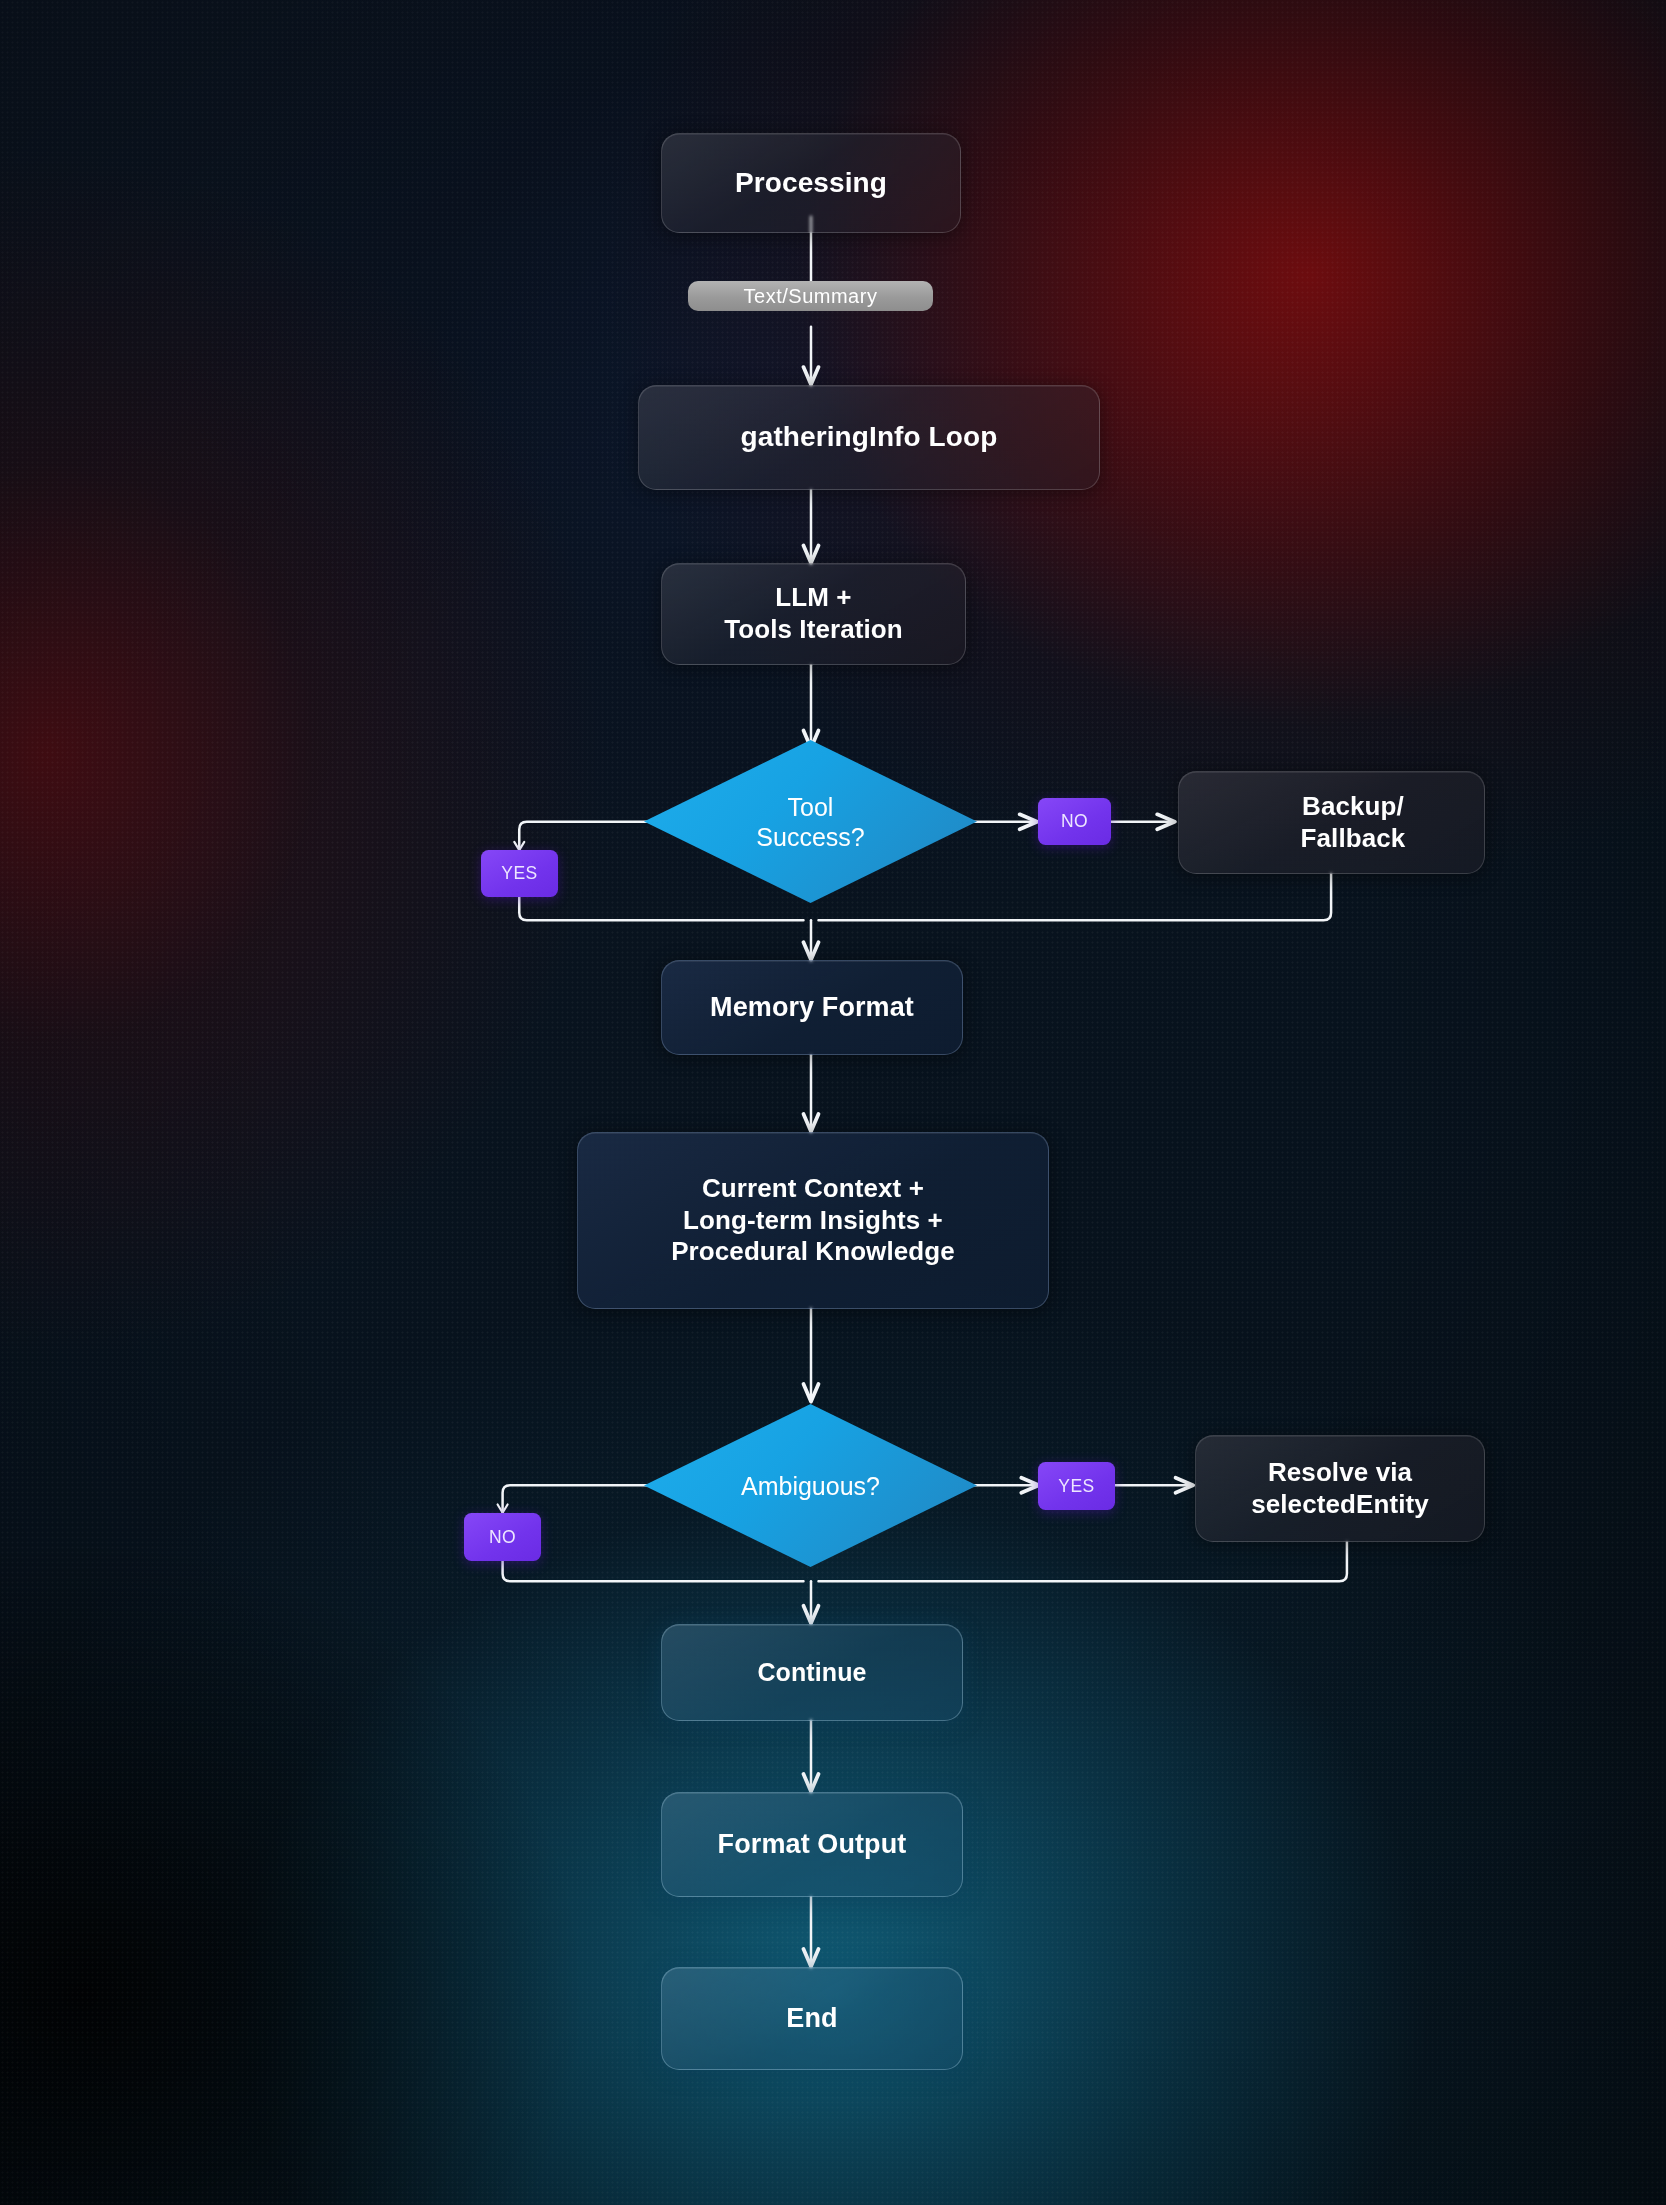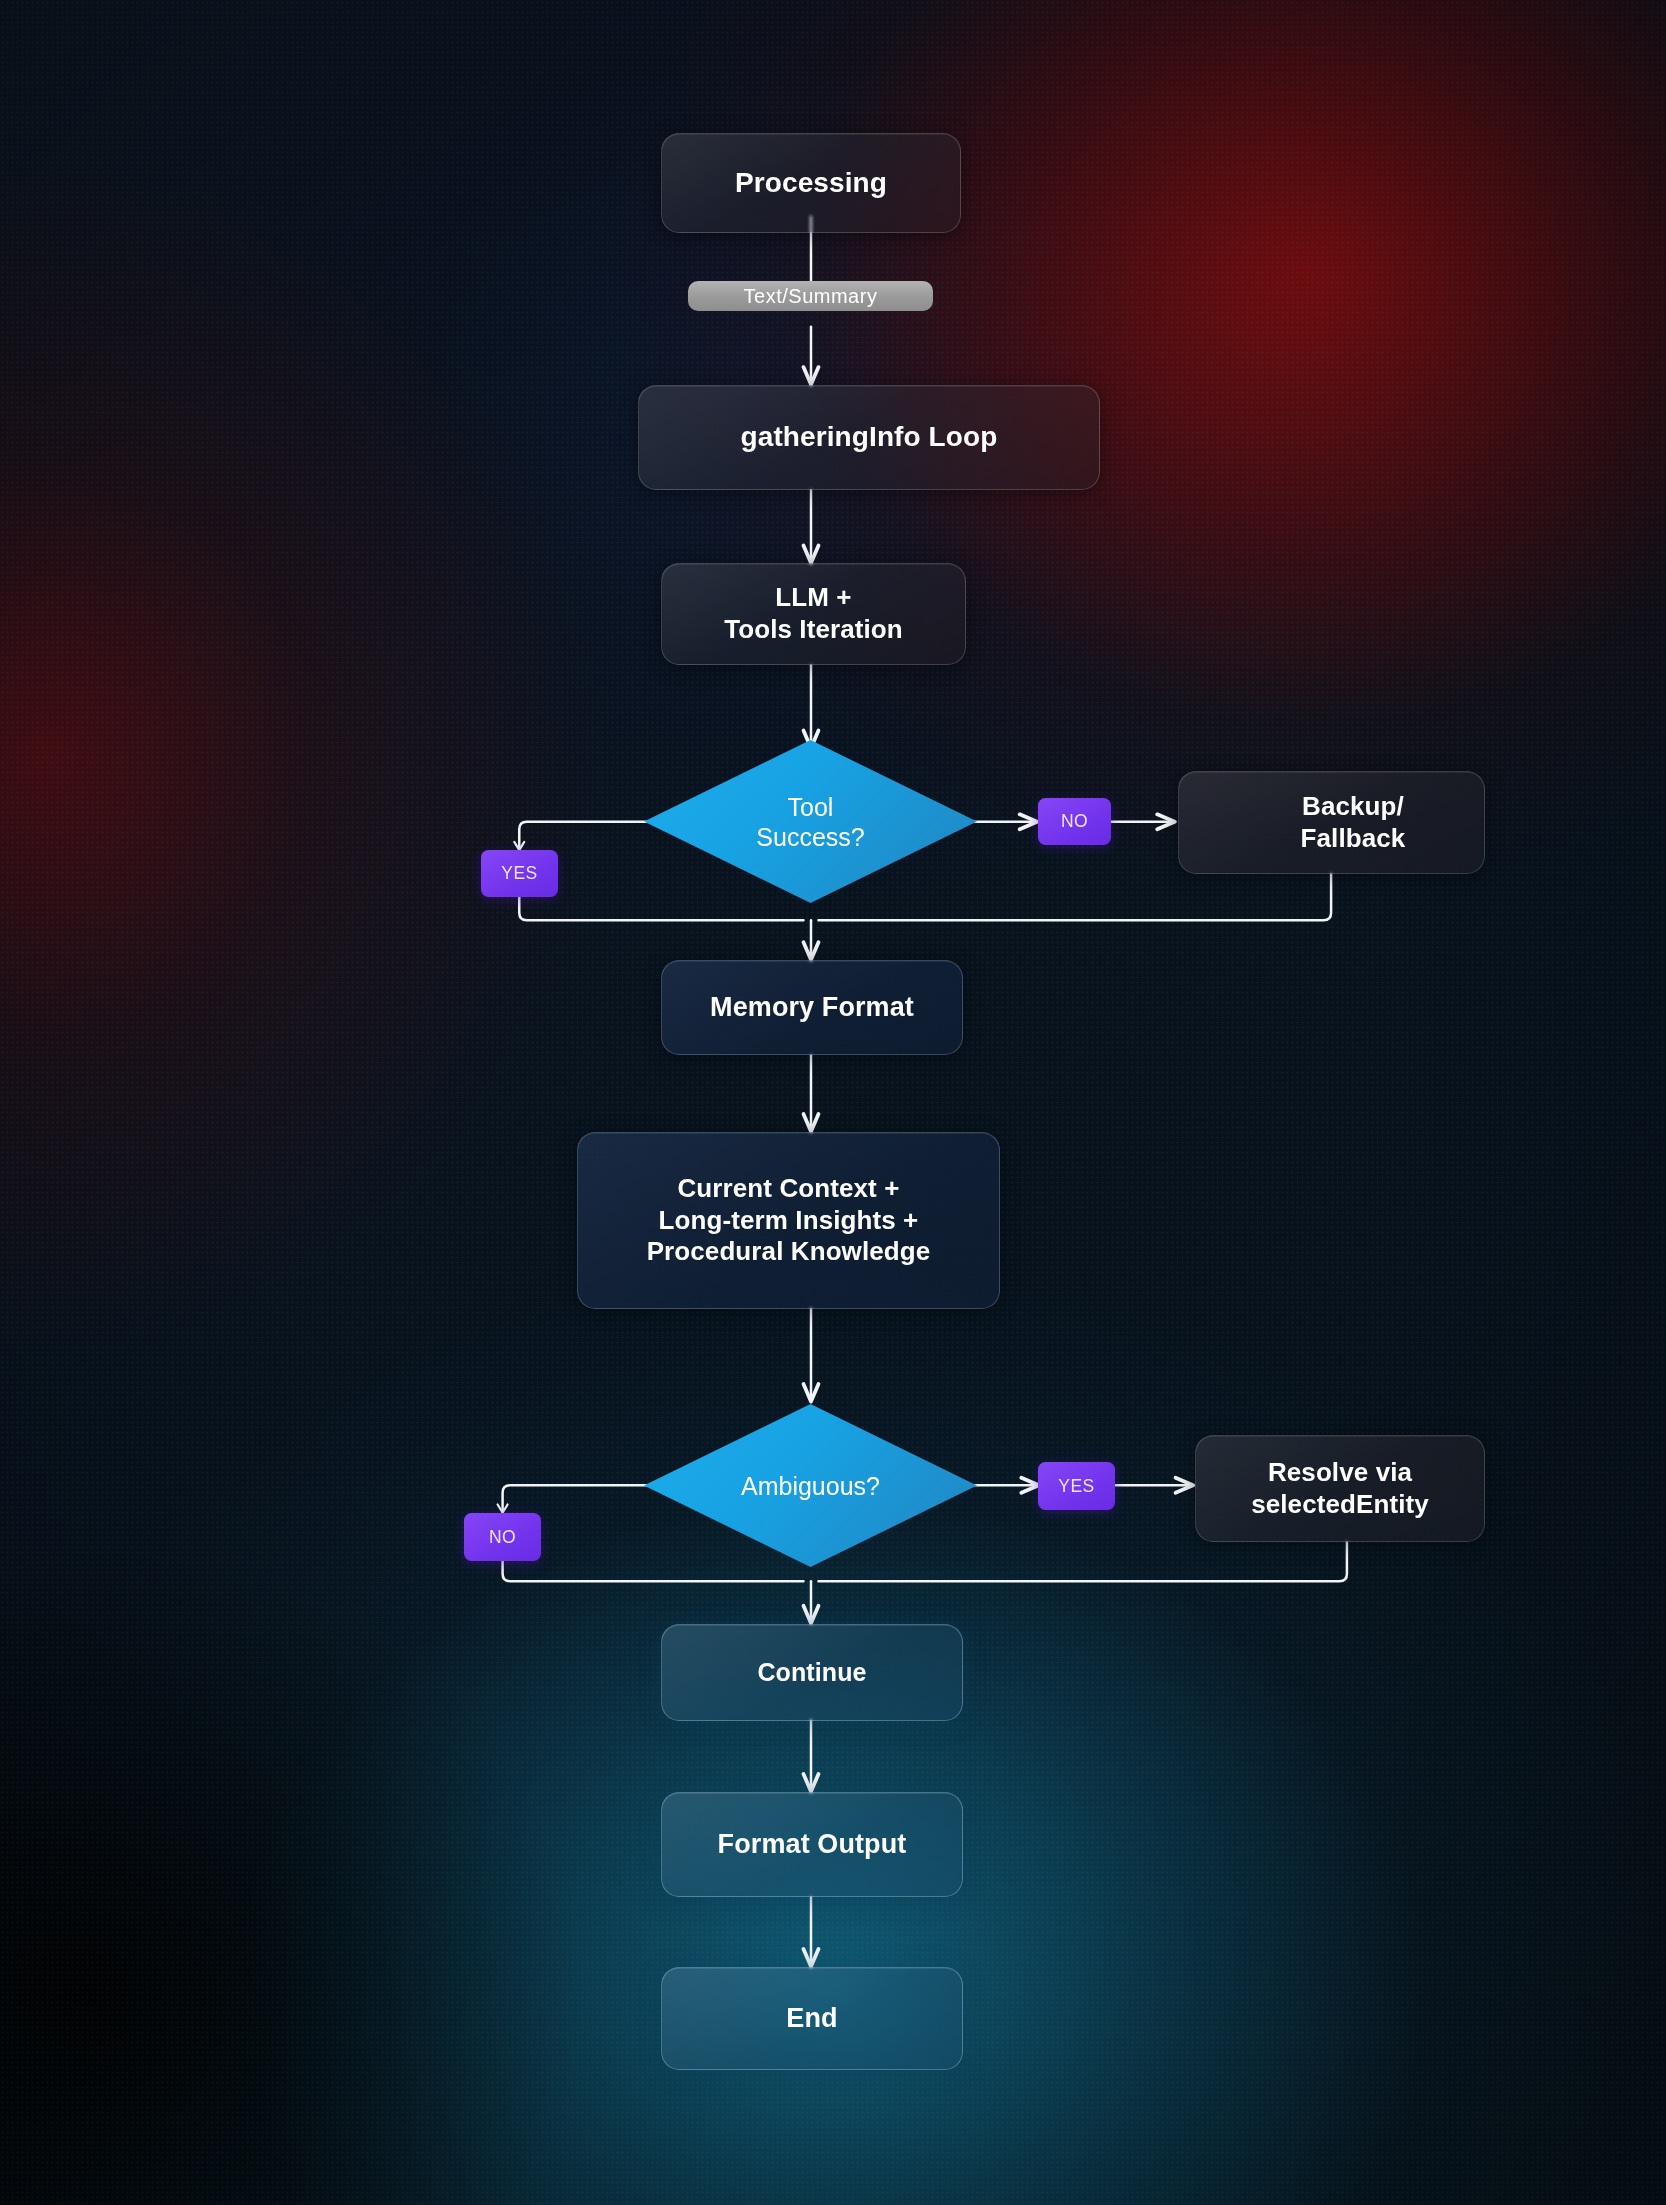--- a/index.html
+++ b/index.html
@@ -209,21 +209,21 @@
   </div>
 
   <div class="node proc dark" style="left:1178px; top:771px; width:307px; height:103px; font-size:26px;padding-left:43px;">
     <span class="lines">Backup/<br>Fallback</span>
   </div>
 
   <div class="node proc blue" style="left:661px; top:960px; width:302px; height:95px; font-size:27px;">
     <span class="lines">Memory Format</span>
   </div>
 
-  <div class="node proc blue" style="left:577px; top:1132px; width:423px; height:177px; font-size:26px;">
+  <div class="node proc blue" style="left:577px; top:1132px; width:472px; height:177px; font-size:26px;">
     <span class="lines">Current Context +<br>Long-term Insights +<br>Procedural Knowledge</span>
   </div>
 
   <div class="diamond" style="left:644px; top:1404px; width:333px; height:163px; font-size:25px;text-align:center;">
     <span class="lines">Ambiguous?</span>
   </div>
 
   <div class="pill purple" style="left:464px; top:1513px; width:77px; height:48px; font-size:17.5px;">
     <span>NO</span>
   </div>

